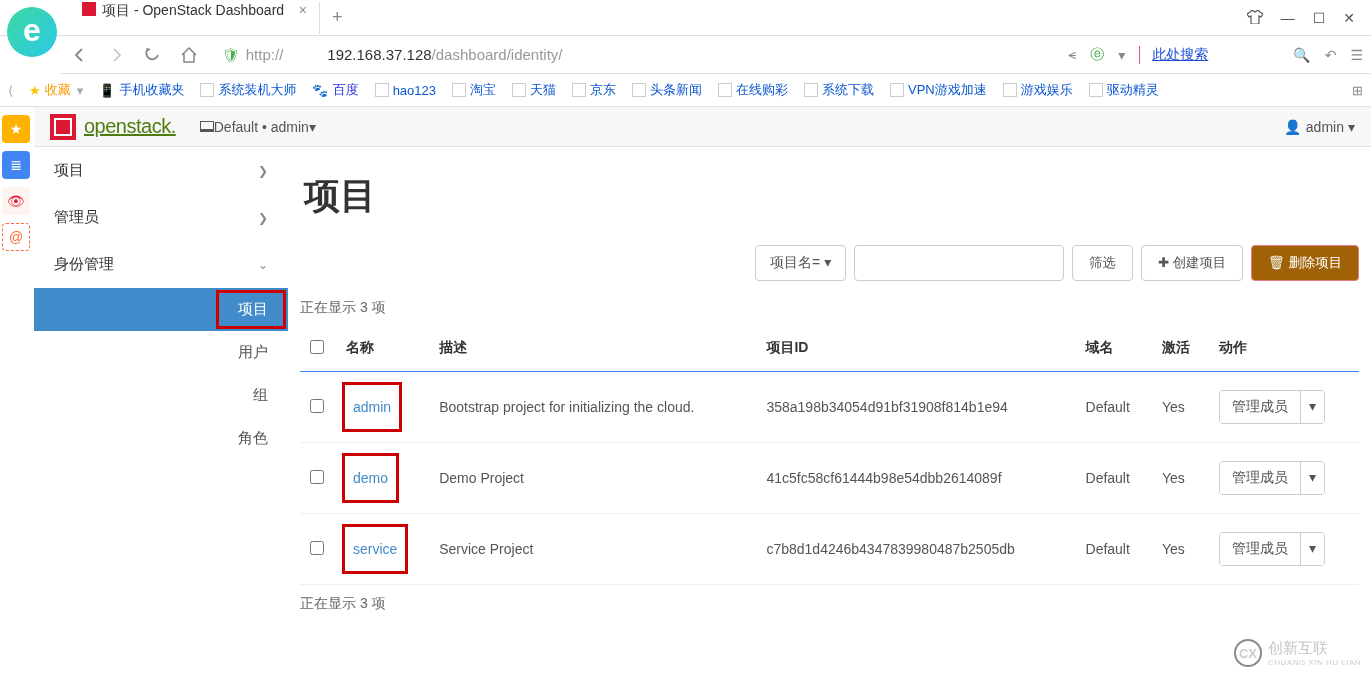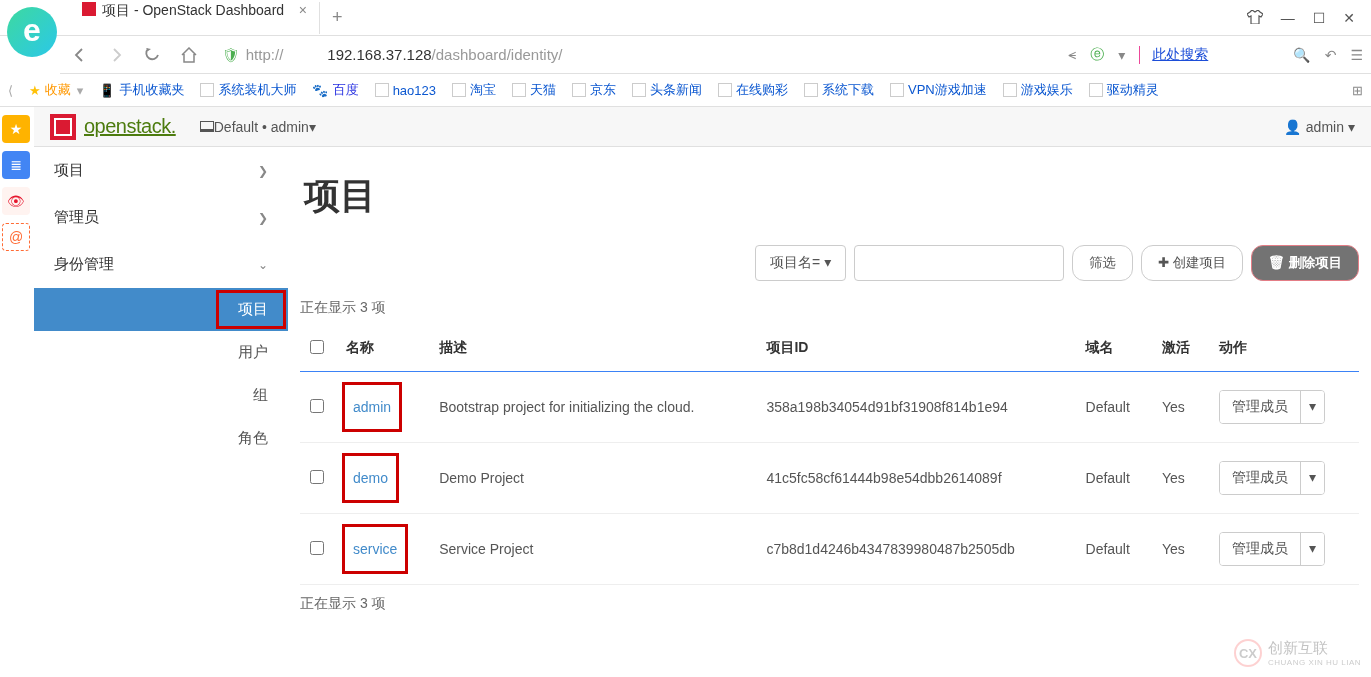--- a/index.html
+++ b/index.html
@@ -63,38 +63,38 @@
     .chev { font-size: 12px; color: #888; }
     
     
     .content { position: absolute; left: 300px; right: 12px; top: 160px; }
     .breadcrumb { background: #fff; padding: 12px 16px; color: #777; font-size: 14px; }
     .page-title { font-size: 36px; padding: 12px 4px 24px; color: #333; }
     
     .toolbar { display: flex; justify-content: flex-end; gap: 8px; margin-bottom: 14px; }
     .tb-select { border: 1px solid #ccc; border-radius: 4px; padding: 8px 14px; background: #fff; cursor: pointer; color: #555; }
     .tb-input { border: 1px solid #ccc; border-radius: 4px; padding: 8px; width: 210px; }
-    .tb-btn { border: 1px solid #ccc; border-radius: 12px; padding: 8px 16px; background: #fff; cursor: pointer; color: #555; }
-    .tb-btn.danger { background: #737373; color: #fff; border-color: #e47d86; font-weight: bold; }
+    .tb-btn { border: 1px solid #ccc; border-radius: 4px; padding: 8px 16px; background: #fff; cursor: pointer; color: #555; }
+    .tb-btn.danger { background: #a16207; color: #fff; border-color: #e47d86; }
     
     .count-text { color: #666; padding: 4px 0 8px; }
     
     table { width: 100%; border-collapse: collapse; }
     th { text-align: left; padding: 14px 10px; font-weight: bold; color: #333; border-bottom: 1px solid #3b82f6; }
     td { padding: 18px 10px; border-bottom: 1px solid #eee; color: #555; }
     .link { color: #428bca; cursor: pointer; }
     .cb { width: 14px; height: 14px; }
     .action-btn { display: inline-flex; border: 1px solid #ccc; border-radius: 4px; overflow: hidden; }
     .action-btn span { padding: 7px 12px; background: #fff; cursor: pointer; color: #555; }
     .action-btn .dd { border-left: 1px solid #ccc; padding: 7px 8px; }
     
     .name-highlight { border: 3px solid #c00; display: inline-block; padding: 14px 8px; margin: -14px -4px; }
     
     .watermark { position: absolute; right: 10px; bottom: 10px; opacity: 0.5; display: flex; align-items: center; gap: 6px; color: #999; font-size: 13px; }
-    .wm-icon { width: 28px; height: 28px; border: 2px solid #fca5a5; border-radius: 50%; display: flex; align-items: center; justify-content: center; font-weight: bold; }
+    .wm-icon { width: 28px; height: 28px; border: 2px solid #0f172a; border-radius: 50%; display: flex; align-items: center; justify-content: center; font-weight: bold; }
     
     svg { display: block; }
   </style>
 </head>
 <body>
 
 <div class="browser-top">
   <div class="browser-logo">
       <div class="logo-e"></div>
     </div>

